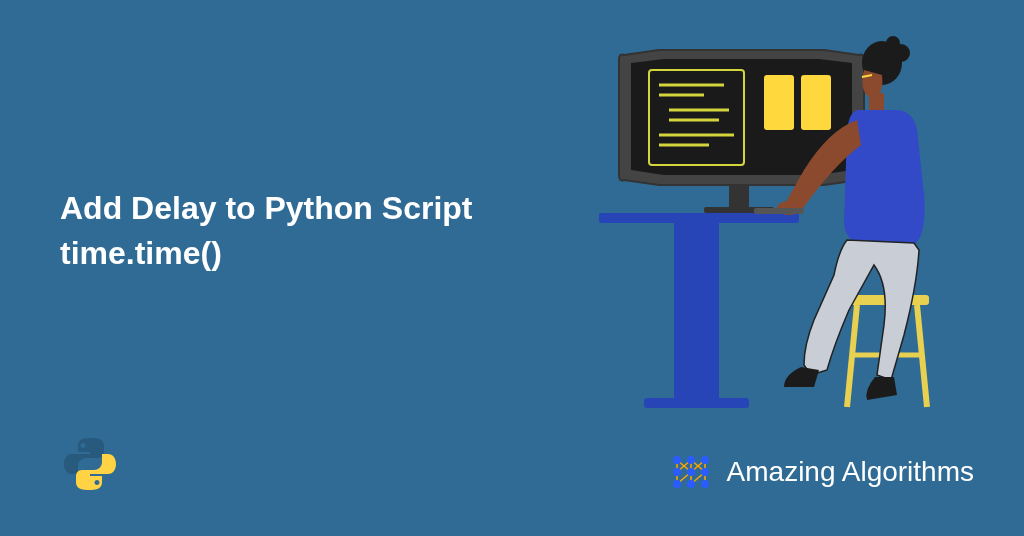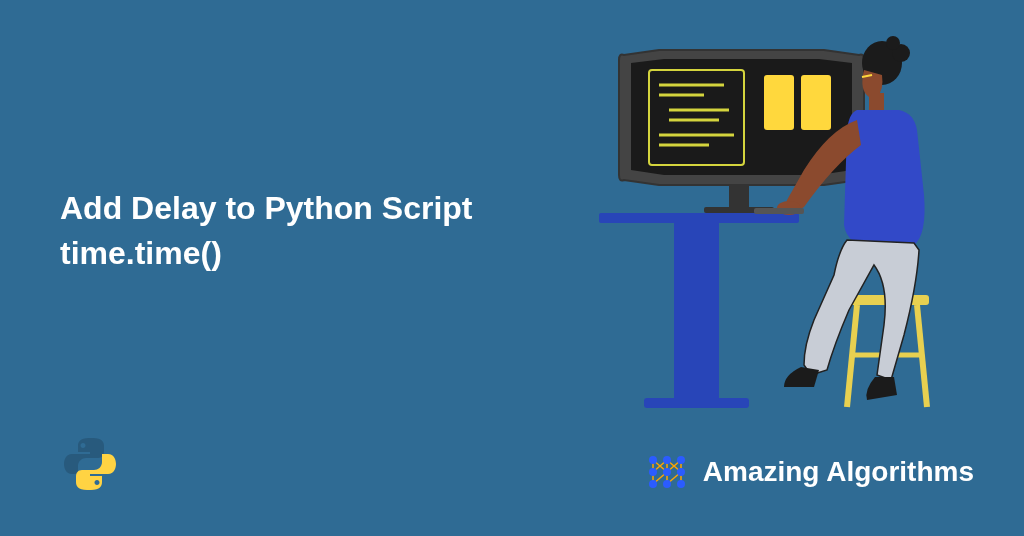--- a/index.html
+++ b/index.html
@@ -37,21 +37,21 @@
       align-items: center;
       gap: 12px;
     }
     .brand-icon {
       width: 48px;
       height: 48px;
     }
     .brand-text {
       color: #ffffff;
       font-size: 28px;
-      font-weight: 700;
+      font-weight: 400;
     }
     .illustration {
       position: absolute;
       right: 45px;
       top: 35px;
       width: 400px;
       height: 380px;
     }
   </style>
 </head>

